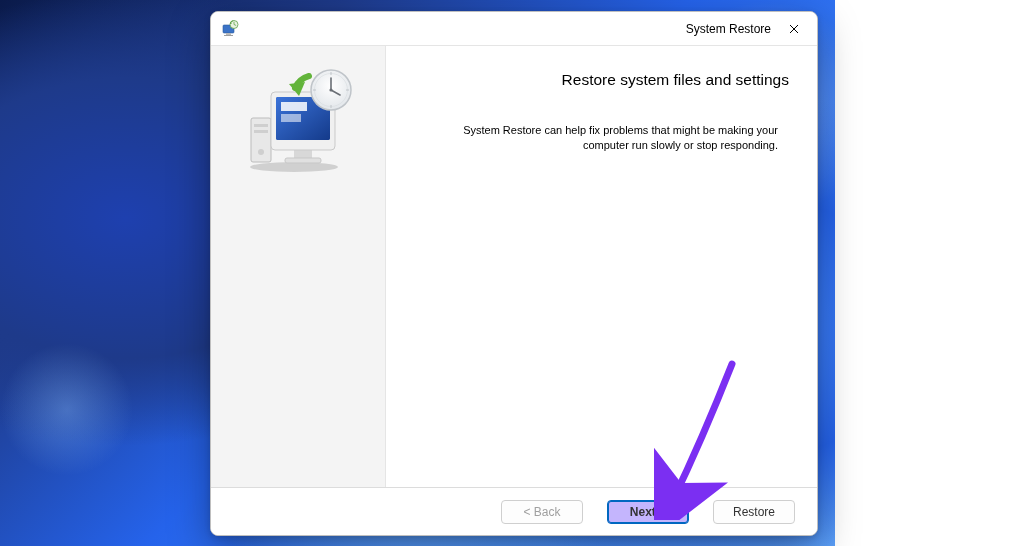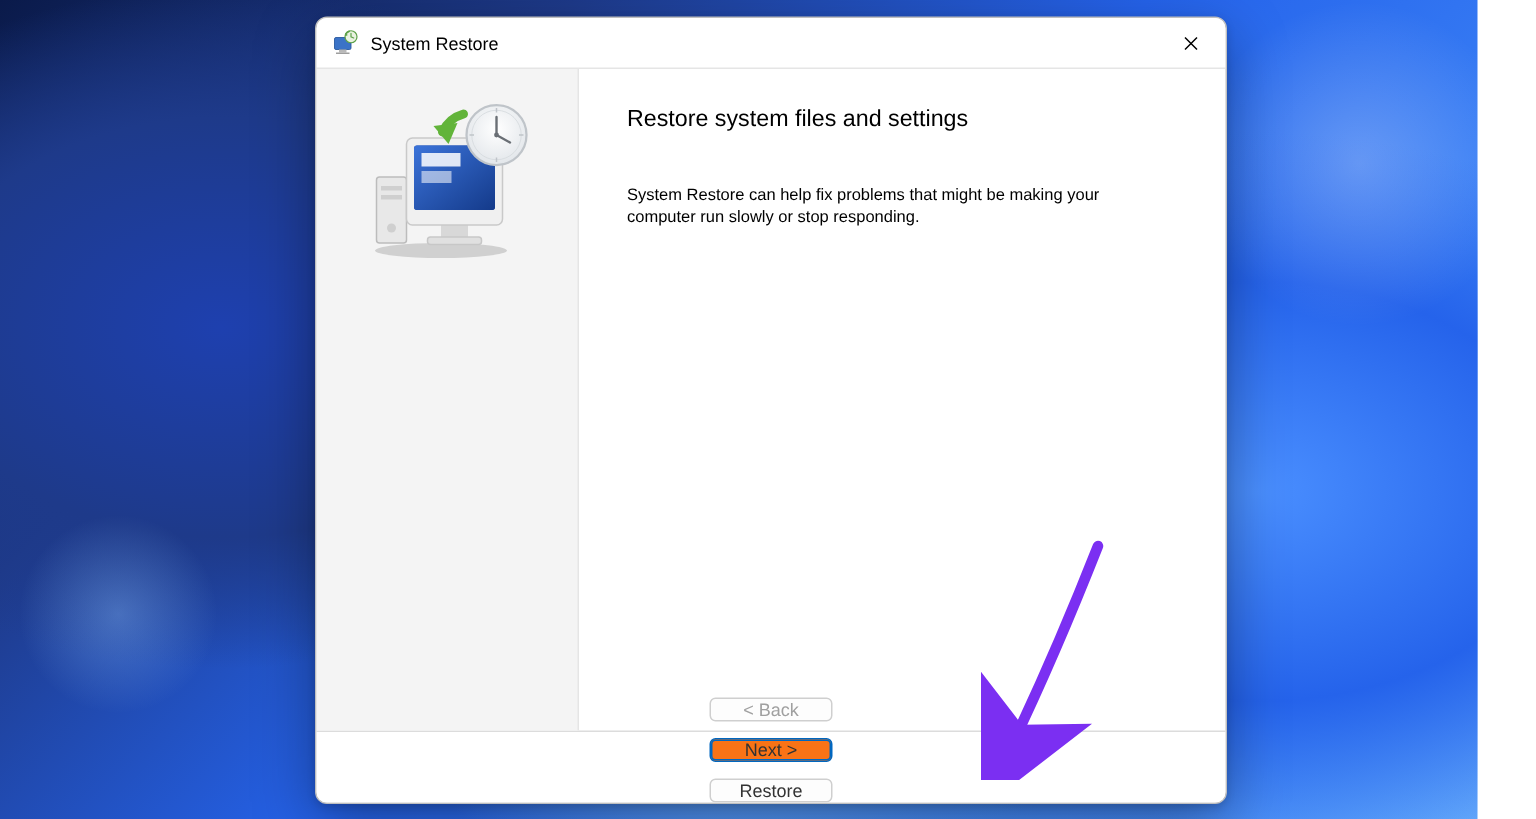--- a/index.html
+++ b/index.html
@@ -1,26 +1,27 @@
 <!DOCTYPE html>
 <html><head>
   <meta charset="utf-8">
   <style>
     * { margin: 0; padding: 0; box-sizing: border-box; }
     html, body { width: 1024px; height: 546px; overflow: hidden; font-family: "Segoe UI", Tahoma, sans-serif; }
     
     
     .desktop {
-      width: 985px; height: 546px;
+      width: 835px; height: 546px;
       background:
         radial-gradient(ellipse 600px 400px at 85% 60%, #4a8fff 0%, #2563eb 35%, transparent 60%),
         radial-gradient(ellipse 500px 350px at 15% 40%, #1e40af 0%, #1e3a8a 40%, transparent 65%),
         radial-gradient(ellipse 400px 300px at 50% 90%, #60a5fa 0%, transparent 50%),
         linear-gradient(135deg, #0a1a4a 0%, #1e3a8a 25%, #2563eb 50%, #3b82f6 75%, #60a5fa 100%);
       position: relative;
+      text-align: right;
     }
     .desktop::before {
       content: ""; position: absolute; inset: 0;
       background:
         radial-gradient(circle 180px at 92% 20%, rgba(255,255,255,.25) 0%, transparent 60%),
         radial-gradient(circle 120px at 8% 75%, rgba(147,197,253,.35) 0%, transparent 55%);
     }
 
     
     .dialog {
@@ -61,46 +62,45 @@
       width: 175px;
       background: #f4f4f4;
       border-right: 1px solid #e5e5e5;
       padding: 22px 14px;
       display: flex; justify-content: center; align-items: flex-start;
     }
     .restore-illustration { width: 118px; height: 105px; }
 
     .content {
       flex: 1;
-      padding: 25px 48px 10px 32px;
+      padding: 25px 28px 10px 32px;
       color: #000;
     }
     .heading { font-size: 15.5px; font-weight: 400; color: #000; margin-bottom: 34px; }
     .para { font-size: 11px; line-height: 1.35; color: #000; margin-bottom: 20px; max-width: 360px; margin-top: 32px; }
 
     
     .footer {
       height: 47px;
       display: flex; align-items: center; justify-content: flex-end;
-      gap: 11px;
-      padding: 0 0;
+      gap: 24px;
+      padding: 0 22px;
       background: #fff;
-      flex-direction: column;
     }
     .btn {
       min-width: 82px; height: 24px;
       font-size: 12px;
       background: #fdfdfd;
       border: 1px solid #cfcfcf;
       border-radius: 4px;
       display: flex; align-items: center; justify-content: center;
       color: #333;
     }
     .btn.disabled { color: #a0a0a0; }
-    .btn.focus { border: 1px solid #0067c0; box-shadow: inset 0 0 0 1px #0067c0; background: #f97316; }
+    .btn.focus { border: 1px solid #0067c0; box-shadow: inset 0 0 0 1px #0067c0; background: #c4b5fd; font-weight: bold; }
 
     
     .arrow {
       position: absolute;
       left: 654px; top: 360px;
       width: 90px; height: 160px;
       pointer-events: none;
     }
   </style>
 </head>

